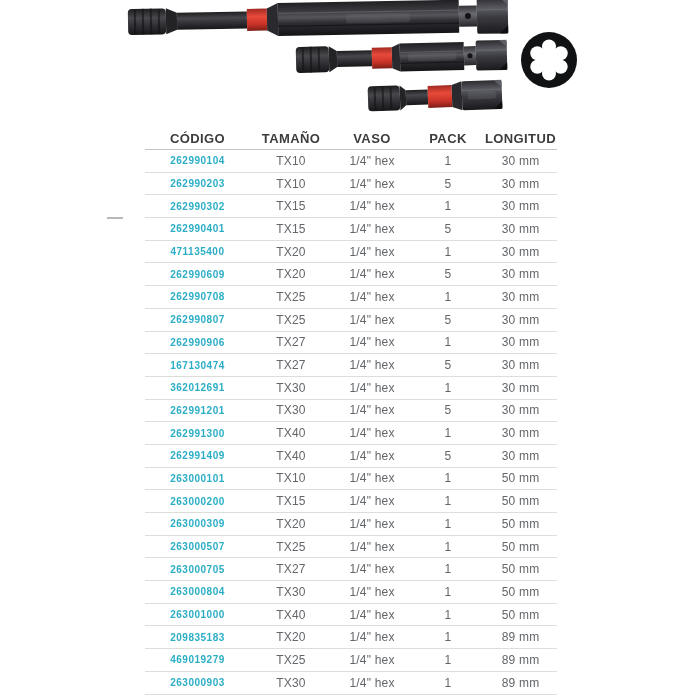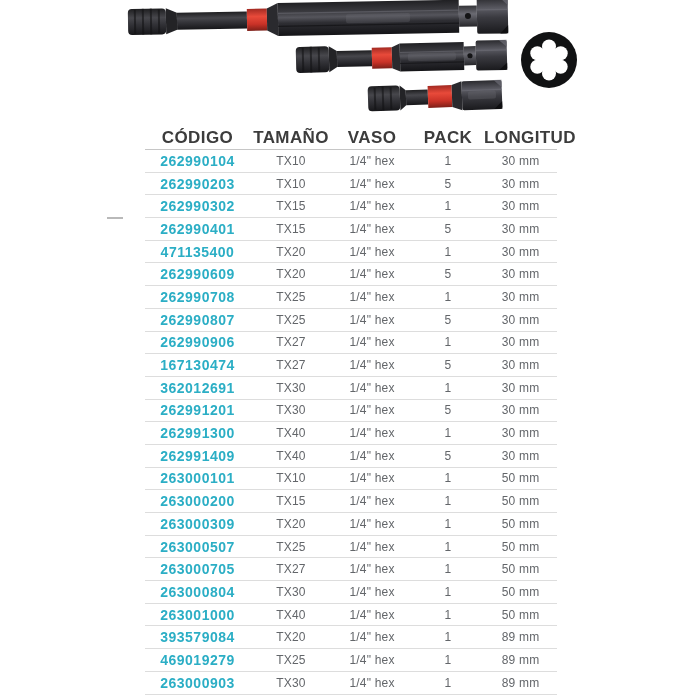--- a/index.html
+++ b/index.html
@@ -9,30 +9,30 @@
     position:relative;overflow:hidden;
   }
   .photo{position:absolute;left:0;top:0;width:700px;height:125px;}
   .margin-dash{position:absolute;left:107px;top:217px;width:16px;height:2px;background:#b9b9b9;}
   .spec-table{
     position:absolute;left:145px;top:127px;width:412px;
     border-collapse:collapse;table-layout:fixed;
   }
   .spec-table th{
     height:22px;padding:0;vertical-align:middle;text-align:center;
-    font-size:17px;font-weight:bold;letter-spacing:0.4px;
+    font-size:13px;font-weight:bold;letter-spacing:0.4px;
     color:#3c3c3c;border-bottom:1px solid #c6c6c6;white-space:nowrap;
   }
   .spec-table td{
     height:21.7px;padding:0;vertical-align:middle;text-align:center;
     font-size:12px;color:#63666a;letter-spacing:0.2px;
     border-bottom:1px solid #dddddd;white-space:nowrap;
   }
   .spec-table td.codigo{
-    font-weight:bold;font-size:14px;color:#2baec5;letter-spacing:0.5px;cursor:pointer;
+    font-weight:bold;font-size:10px;color:#2baec5;letter-spacing:0.5px;cursor:pointer;
   }
 </style>
 </head>
 <body>
 
 <div class="photo">
   <svg width="700" height="125" viewBox="0 0 700 125">
     <defs>
       <linearGradient id="gMetal" x1="0" y1="0" x2="0" y2="1">
         <stop offset="0" stop-color="#1e1e20"></stop>
@@ -308,21 +308,21 @@
         <td>50 mm</td>
       </tr>
       <tr>
         <td class="codigo">263001000</td>
         <td>TX40</td>
         <td>1/4" hex</td>
         <td>1</td>
         <td>50 mm</td>
       </tr>
       <tr>
-        <td class="codigo">393579084</td>
+        <td class="codigo">209835183</td>
         <td>TX20</td>
         <td>1/4" hex</td>
         <td>1</td>
         <td>89 mm</td>
       </tr>
       <tr>
         <td class="codigo">469019279</td>
         <td>TX25</td>
         <td>1/4" hex</td>
         <td>1</td>

